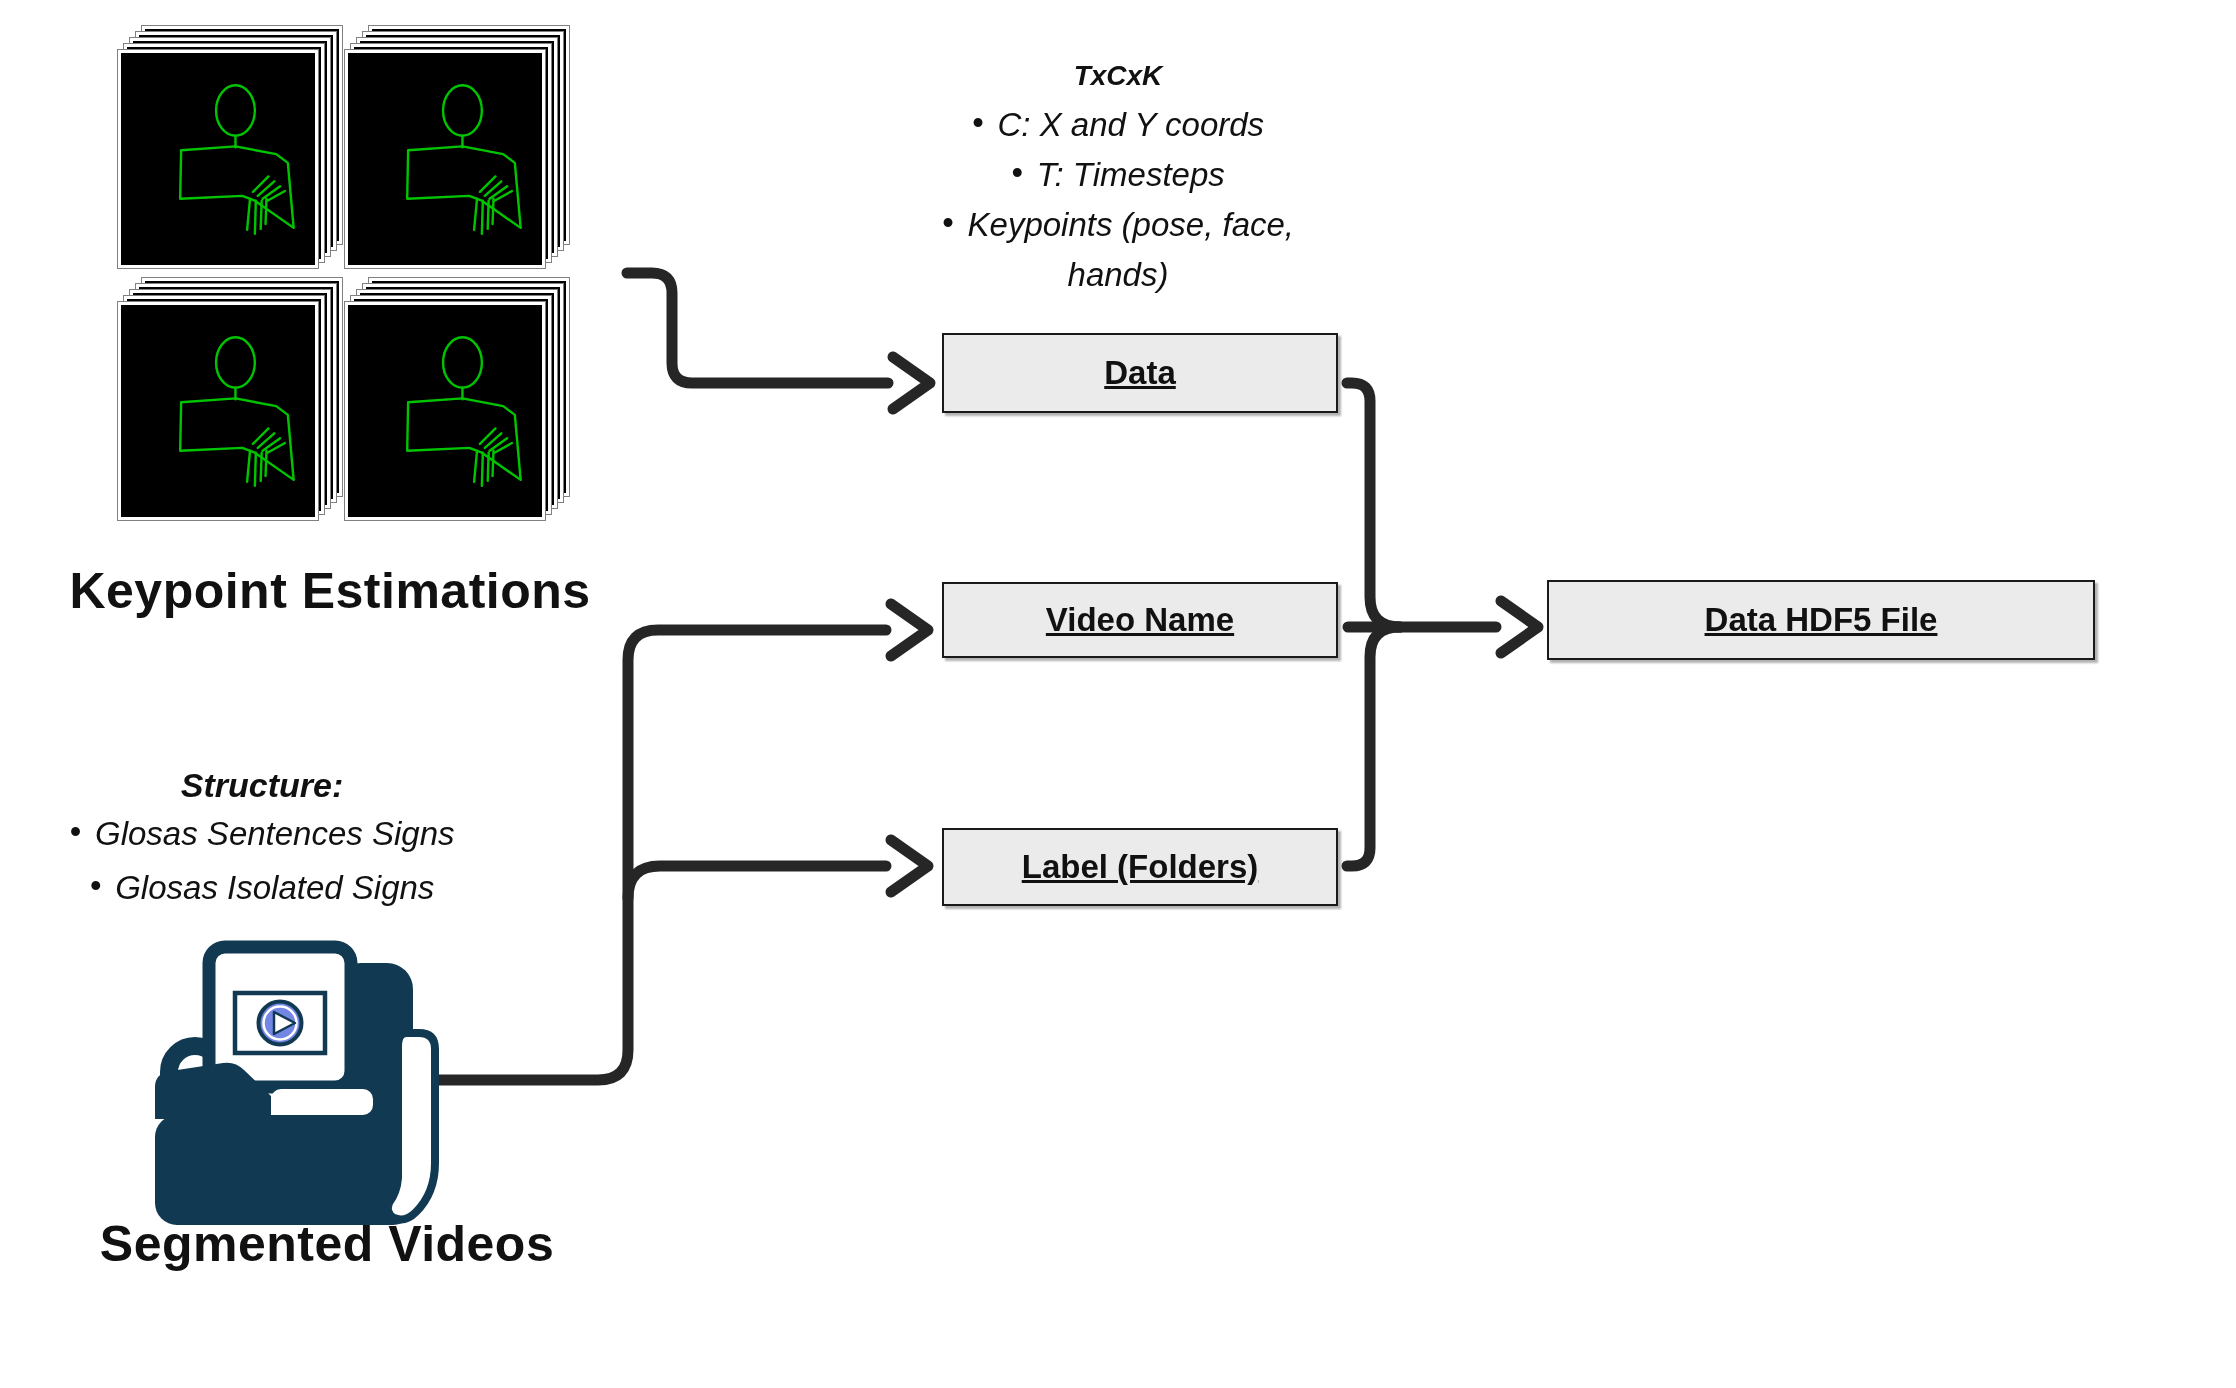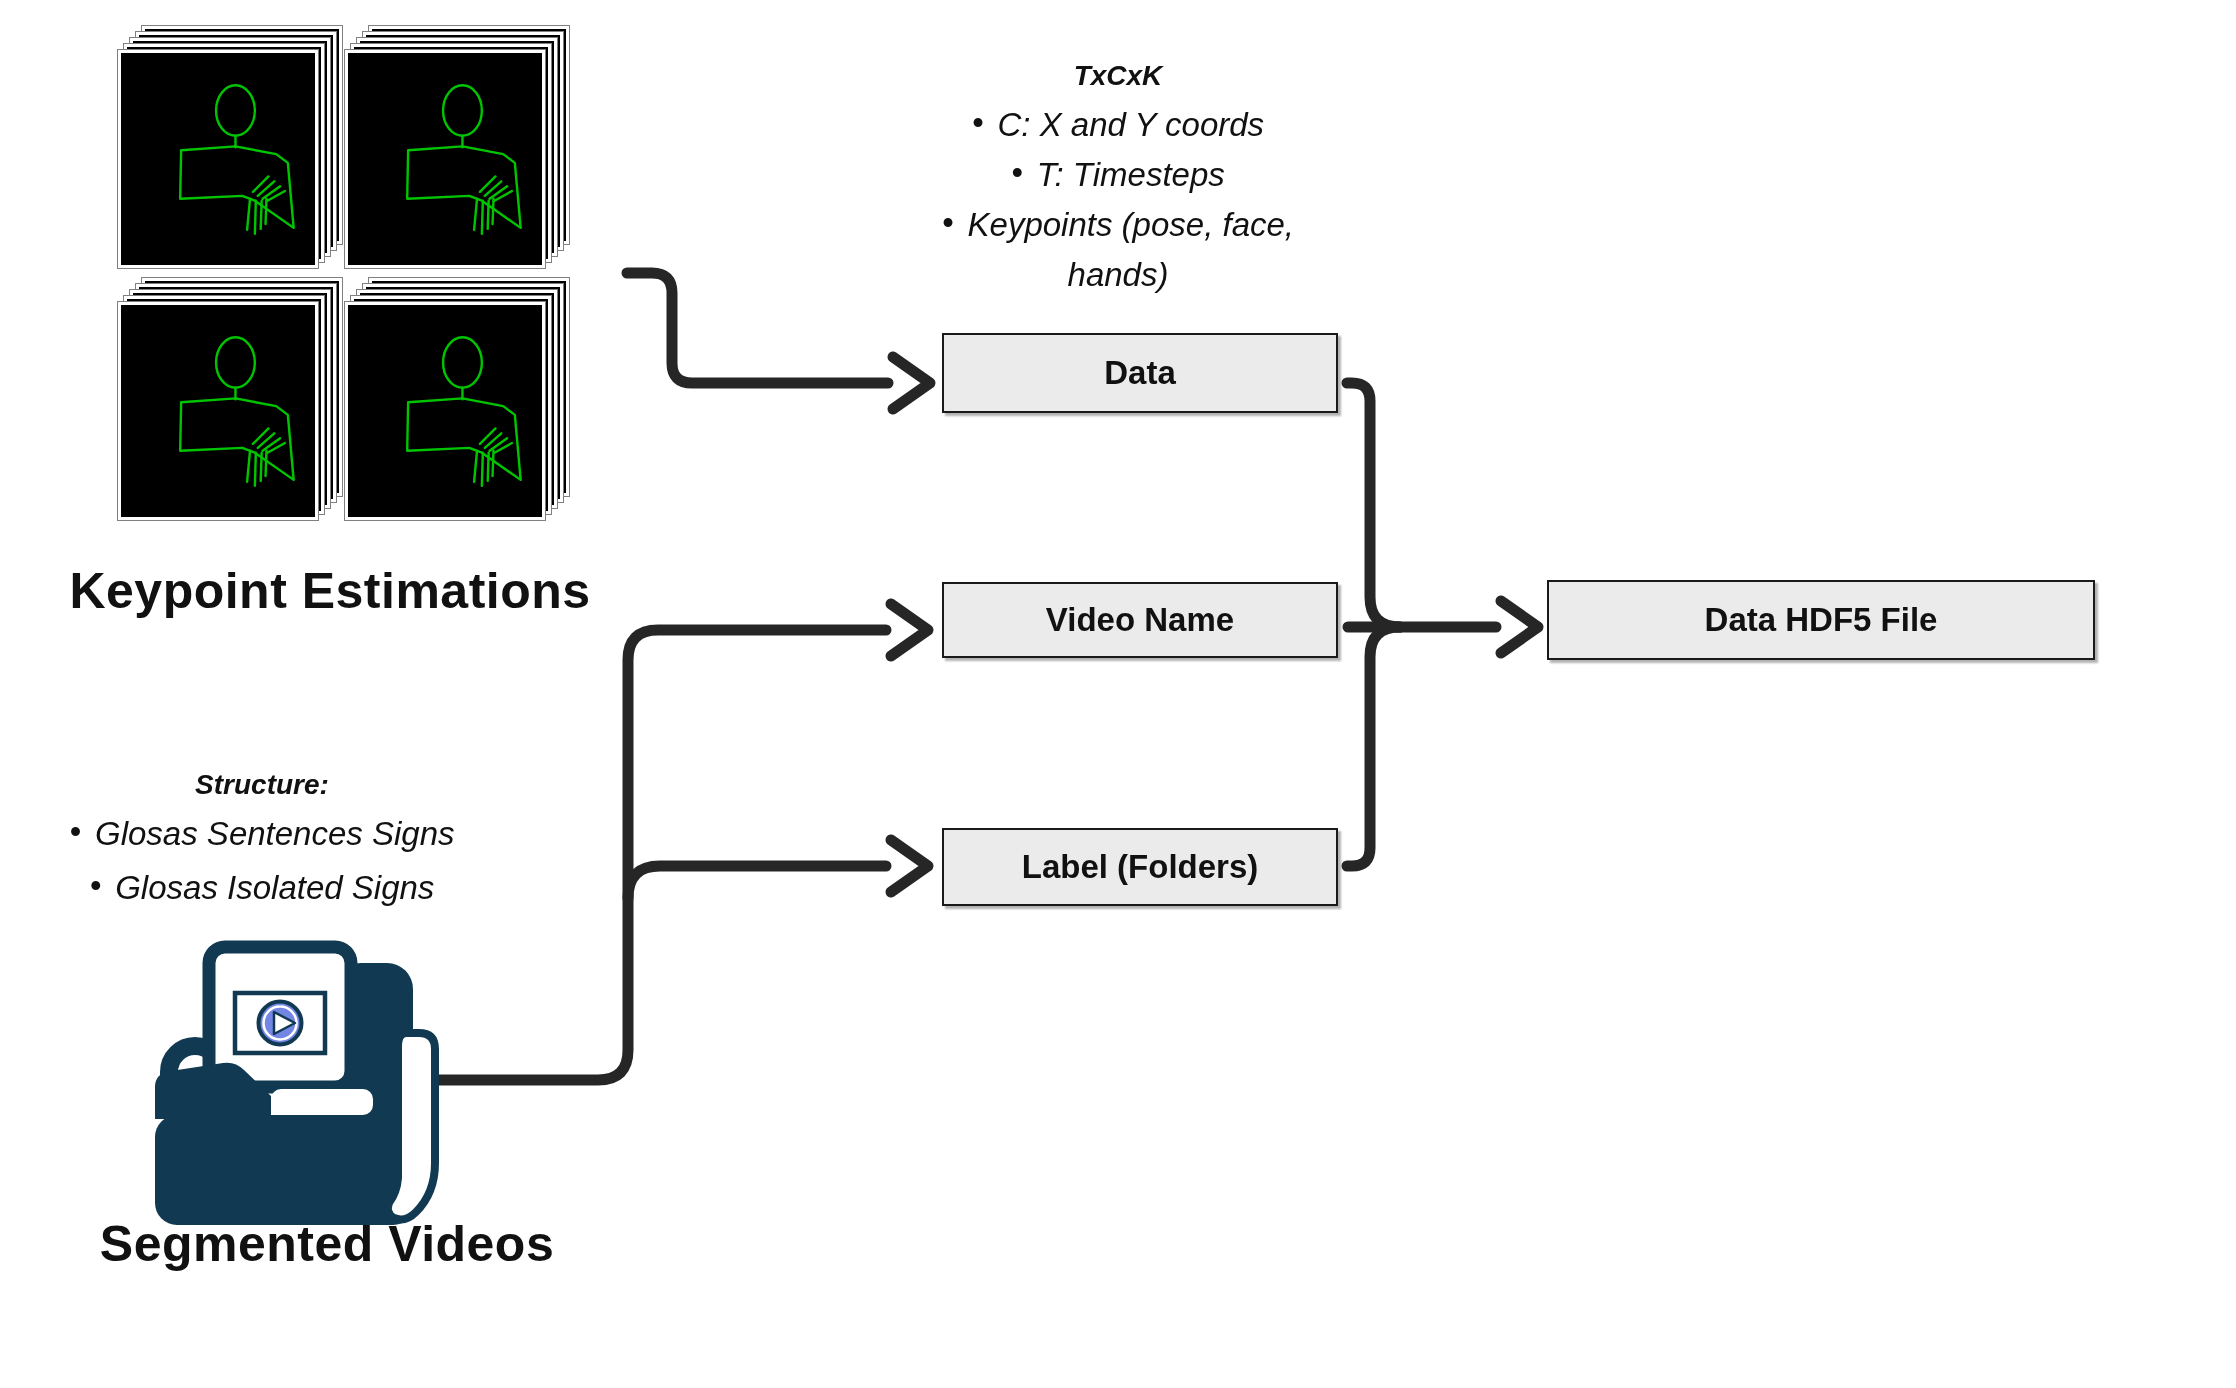--- a/index.html
+++ b/index.html
@@ -27,21 +27,21 @@
   .noteblock{position:absolute;text-align:center;font-style:italic;}
   .noteblock .note-title{font-weight:700;font-size:28px;line-height:48px;}
   .noteblock ul{list-style:none;margin:0;padding:0;}
   .noteblock li{font-size:33px;line-height:50px;}
   .noteblock .blt{display:inline-block;margin-right:14px;transform:translateY(-2px);}
 
   
   .pbox{position:absolute;background:#ebebeb;border:2px solid #1a1a1a;
     display:flex;align-items:center;justify-content:center;
     font-size:33px;font-weight:700;box-shadow:2.5px 2.5px 2px rgba(0,0,0,0.30);
-    box-sizing:border-box;}
+    box-sizing:border-box;text-decoration:underline;}
 
   .folder-icon{position:absolute;}
 </style>
 </head>
 <body>
 
 <div class="canvas">
 
   <svg width="0" height="0" style="position:absolute" aria-hidden="true">
     <defs>
@@ -130,21 +130,21 @@
       <li><span class="blt">•</span><span>Keypoints (pose, face, hands)</span></li>
     </ul>
   </div>
 
   <div class="pbox" style="left:942px;top:333px;width:396px;height:80px">Data</div>
   <div class="pbox" style="left:942px;top:582px;width:396px;height:76px">Video Name</div>
   <div class="pbox" style="left:942px;top:828px;width:396px;height:78px">Label (Folders)</div>
   <div class="pbox" style="left:1547px;top:580px;width:548px;height:80px">Data HDF5 File</div>
 
   <div class="noteblock" style="left:22px;top:762px;width:480px">
-    <div class="note-title" style="font-size:28px;line-height:46px">Structure:</div>
+    <div class="note-title" style="font-size:34px;line-height:46px">Structure:</div>
     <ul>
       <li style="line-height:52px"><span class="blt">•</span><span>Glosas Sentences Signs</span></li>
       <li style="line-height:56px"><span class="blt">•</span><span>Glosas Isolated Signs</span></li>
     </ul>
   </div>
 
   <svg class="folder-icon" style="left:125px;top:935px" width="340" height="320" viewBox="0 0 340 320">
 
     <rect x="210" y="28" width="78" height="217" rx="26" fill="#113a52"></rect>
 

